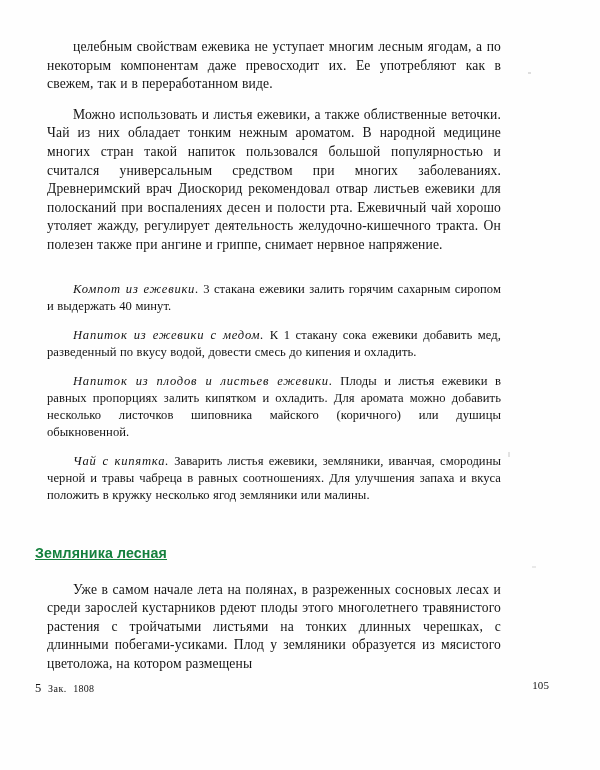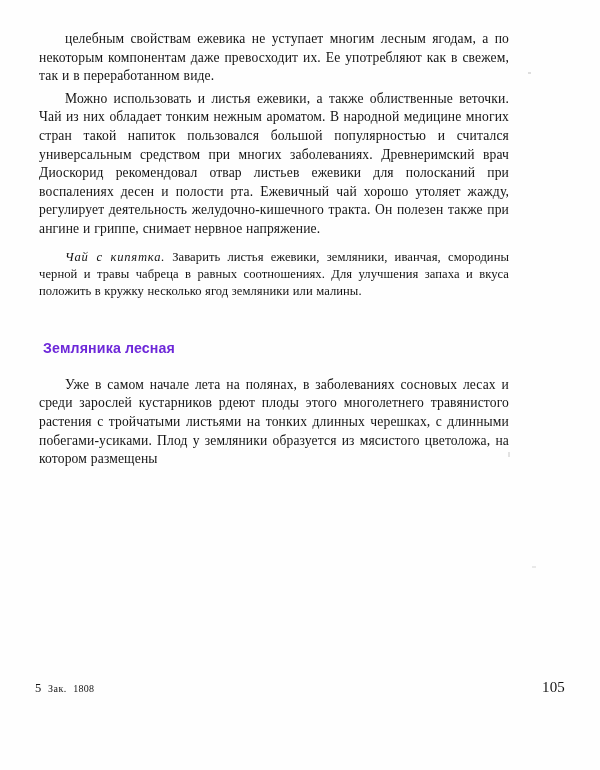--- a/index.html
+++ b/index.html
@@ -17,21 +17,21 @@
     color: #141414;
     box-sizing: border-box;
   }
   .content {
     position: absolute;
     left: 35px;
     top: 26px;
     width: 478px;
   }
   p {
-    margin: 4px;
+    margin: 12px;
     text-align: justify;
     text-justify: inter-word;
     -webkit-hyphens: none;
     hyphens: none;
     word-spacing: 0.02em;
   }
   
   .body-par {
     font-size: 13.6px;
     line-height: 18.6px;
@@ -48,23 +48,24 @@
   .recipe-name {
     font-style: italic;
     letter-spacing: 0.06em;
   }
   
   .section-heading {
     font-family: "Liberation Sans", "DejaVu Sans", sans-serif;
     font-weight: bold;
     font-size: 14.2px;
     line-height: 18px;
-    margin: 8px;
+    margin: 0;
     letter-spacing: 0.01em;
-    color: #6d28d9;
+    color: #15803d;
+    text-decoration: underline;
   }
   .gap-before-heading { height: 27px; }
   .gap-after-heading  { height: 7px; }
   .gap-recipes-top    { height: 2px; }
   
   .footer {
     position: absolute;
     left: 35px;
     right: 35px;
     top: 681px;
@@ -84,23 +85,23 @@
   .footer-left .imprint-label {
     font-size: 10px;
     letter-spacing: 0.05em;
   }
   .footer-left .imprint-order {
     font-size: 10px;
     letter-spacing: 0.02em;
   }
   .footer-right {
     position: absolute;
-    right: 0;
+    right: 16px;
     top: -2px;
-    font-size: 15px;
+    font-size: 11px;
     letter-spacing: 0.01em;
   }
   
   .speckle {
     position: absolute;
     background: #b9b9b9;
     pointer-events: none;
   }
 </style>
 </head>
@@ -109,33 +110,36 @@
 <div class="page">
 
   <div class="content">
 
     <p class="body-par">целебным свойствам ежевика не уступает многим лесным ягодам, а по некоторым компонентам даже превосходит их. Ее употребляют как в свежем, так и в переработанном виде.</p>
 
     <p class="body-par">Можно использовать и листья ежевики, а также облиственные веточки. Чай из них обладает тонким нежным ароматом. В народной медицине многих стран такой напиток пользовался большой популярностью и считался универсальным средством при многих заболеваниях. Древнеримский врач Диоскорид рекомендовал  отвар листьев ежевики для полосканий при воспалениях десен и полости рта. Ежевичный чай хорошо утоляет жажду, регулирует деятельность желудочно-кишечного  тракта. Он полезен также при ангине и гриппе, снимает нервное напряжение.</p>
 
     <div class="gap-recipes-top"></div>
 
+    <p class="recipe-par"><span class="recipe-name">Компот из ежевики.</span><span> 3 стакана ежевики залить горячим сахарным сиропом и выдержать 40 минут.</span></p>
 
 
+    <p class="recipe-par"><span class="recipe-name">Напиток из ежевики с медом.</span><span> К 1 стакану сока ежевики добавить мед, разведенный по вкусу водой, довести смесь до кипения и охладить.</span></p>
 
+    <p class="recipe-par"><span class="recipe-name">Напиток из плодов и листьев ежевики.</span><span> Плоды и листья ежевики в равных пропорциях залить кипятком и охладить. Для аромата можно добавить несколько листочков шиповника майского (коричного) или душицы обыкновенной.</span></p>
 
     <p class="recipe-par"><span class="recipe-name">Чай с кипятка.</span><span> Заварить листья ежевики, земляники, иванчая, смородины черной и травы чабреца в равных соотношениях. Для улучшения запаха и вкуса положить в кружку несколько ягод земляники или малины.</span></p>
 
     <div class="gap-before-heading"></div>
 
     <h2 class="section-heading">Земляника лесная</h2>
 
     <div class="gap-after-heading"></div>
 
-    <p class="body-par">Уже в самом начале лета на полянах, в заболеваниях сосновых лесах и среди зарослей кустарников рдеют плоды этого многолетнего травянистого растения с тройчатыми листьями на тонких  длинных  черешках, с длинными побегами-усиками. Плод у земляники образуется из мясистого цветоложа, на котором размещены</p>
+    <p class="body-par">Уже в самом начале лета на полянах, в разреженных сосновых лесах и среди зарослей кустарников рдеют плоды этого многолетнего травянистого растения с тройчатыми листьями на тонких  длинных  черешках, с длинными побегами-усиками. Плод у земляники образуется из мясистого цветоложа, на котором размещены</p>
 
   </div>
 
   <div class="footer">
     <div class="footer-left"><span class="imprint-num">5</span>&nbsp;&nbsp;<span class="imprint-label">Зак.</span>&nbsp;&nbsp;<span class="imprint-order">1808</span></div>
     <div class="footer-right">105</div>
   </div>
 
   <span class="speckle" style="left:528px; top:72px; width:3px; height:2px; opacity:.45;"></span>
   <span class="speckle" style="left:508px; top:452px; width:2px; height:5px; opacity:.4;"></span>

